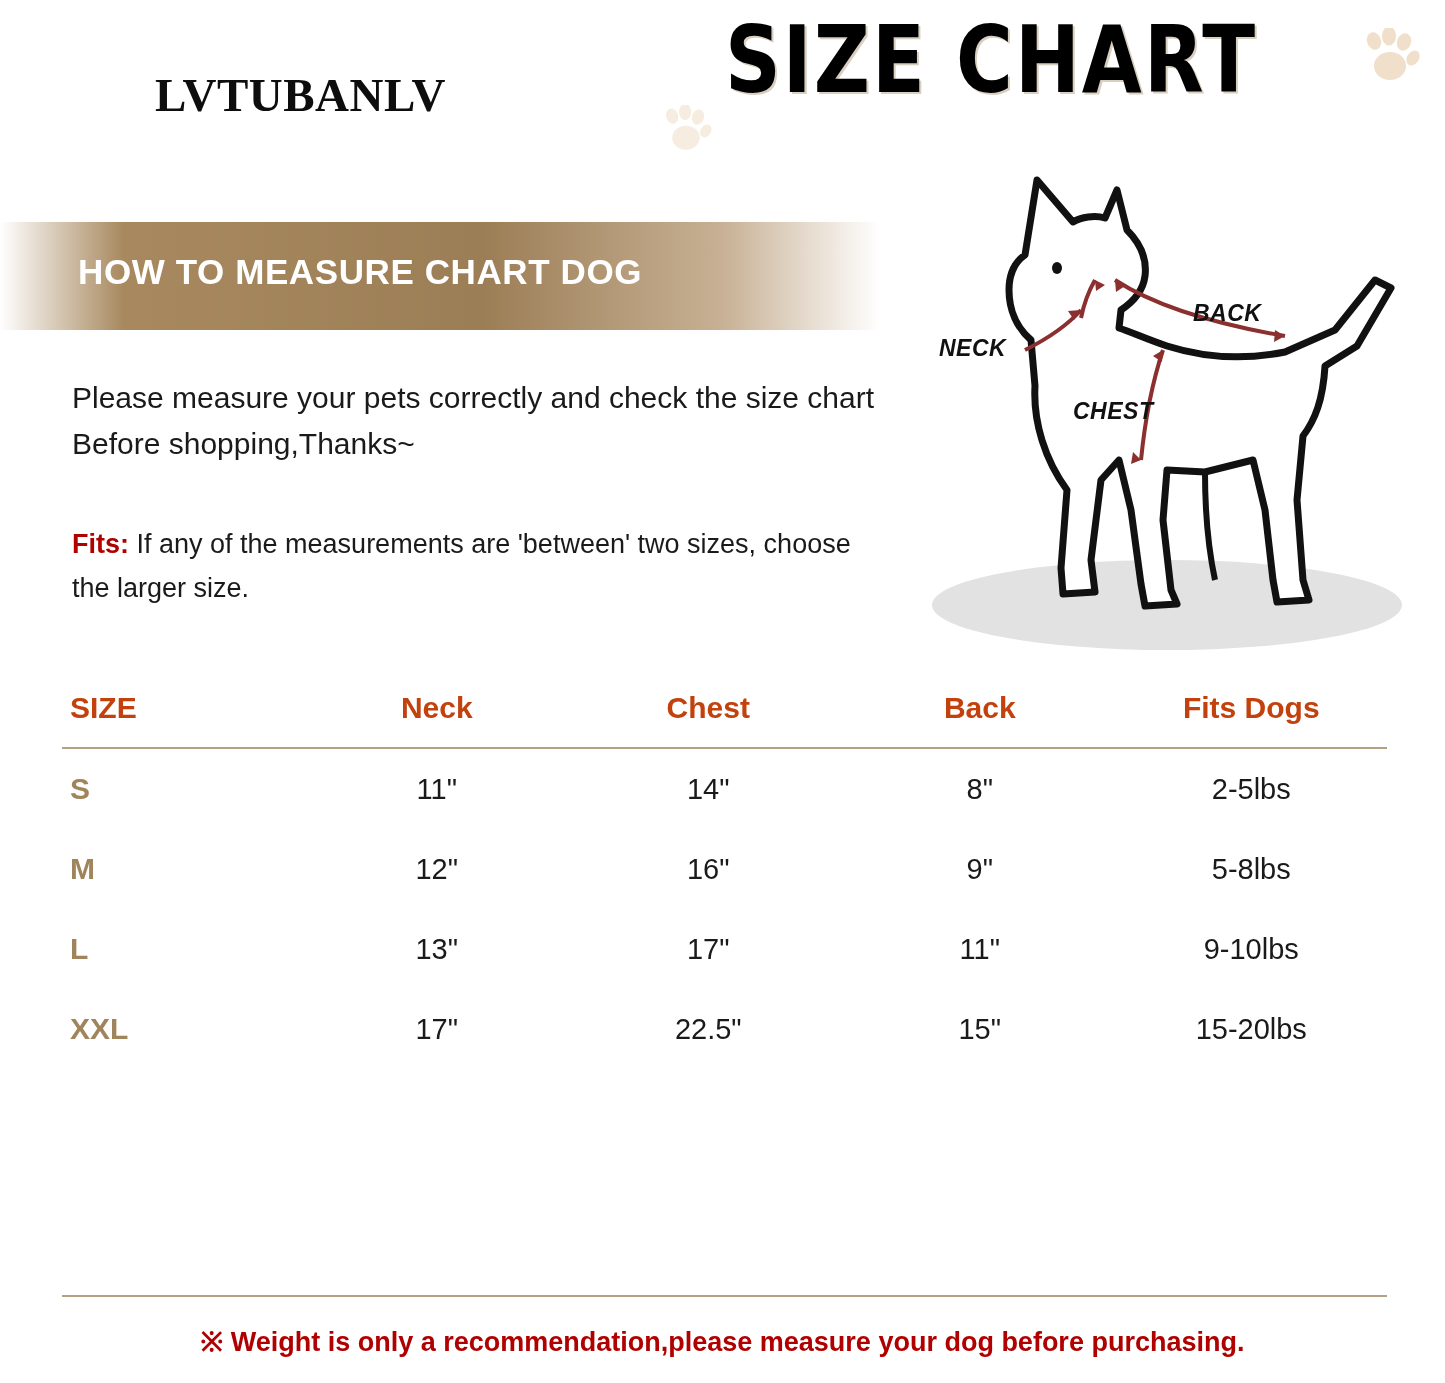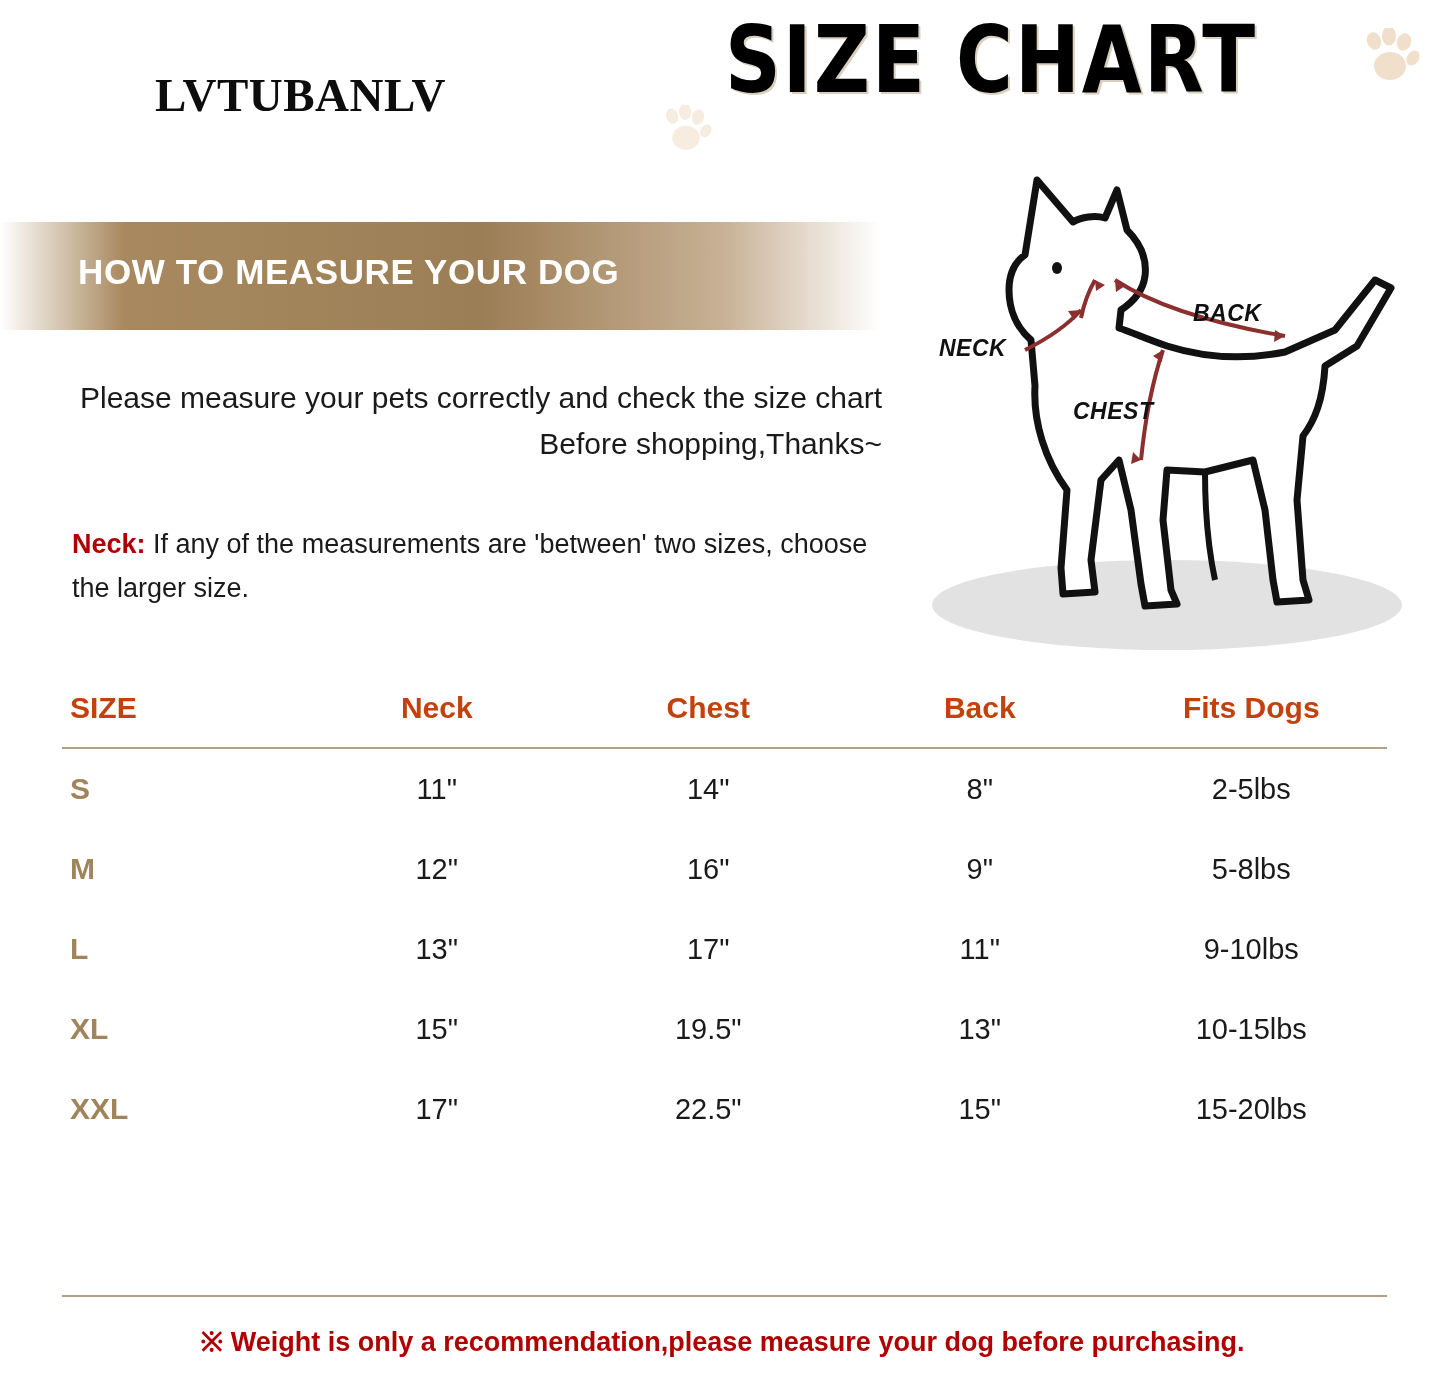--- a/index.html
+++ b/index.html
@@ -72,21 +72,20 @@
 
   
   .intro {
     position: absolute;
     left: 72px;
     top: 375px;
     width: 810px;
     font-size: 30px;
     line-height: 46px;
     color: #1a1a1a;
-    text-align: right;
   }
   .note {
     position: absolute;
     left: 72px;
     top: 522px;
     width: 810px;
     font-size: 27px;
     line-height: 44px;
     color: #1a1a1a;
   }
@@ -196,25 +195,25 @@
       <ellipse cx="14" cy="13" rx="7" ry="9" fill="#f6ece0" transform="rotate(-18 14 13)"></ellipse>
       <ellipse cx="29" cy="8" rx="7" ry="9.5" fill="#f6ece0"></ellipse>
       <ellipse cx="44" cy="14" rx="7" ry="9" fill="#f6ece0" transform="rotate(18 44 14)"></ellipse>
       <ellipse cx="53" cy="30" rx="6" ry="8" fill="#f6ece0" transform="rotate(34 53 30)"></ellipse>
       <ellipse cx="30" cy="38" rx="16" ry="14" fill="#f6ece0"></ellipse>
     </svg>
   </div>
 </div>
 
 <div class="banner"></div>
-<div class="banner-text">HOW TO MEASURE YOUR DOG</div>
+<div class="banner-text">HOW TO MEASURE CHART DOG</div>
 
 <div class="intro">Please measure your pets correctly and check the size chart Before shopping,Thanks~</div>
 <div class="note">
-  <span class="note-label">Neck:</span><span> If any of the measurements are 'between' two sizes, choose the larger size.</span>
+  <span class="note-label">Fits:</span><span> If any of the measurements are 'between' two sizes, choose the larger size.</span>
 </div>
 
 <div class="dog-area">
   <svg width="530" height="500" viewBox="0 0 530 500">
 
     <ellipse cx="262" cy="445" rx="235" ry="45" fill="#e2e2e2"></ellipse>
 
     <path d="M120 95 L132 20 L168 62 C176 57 190 55 200 58 L212 30 L222 70
              C236 84 242 100 240 116
              C238 132 228 142 216 150
@@ -279,27 +278,20 @@
         <td>5-8lbs</td>
       </tr>
       <tr>
         <td class="col-size">L</td>
         <td>13"</td>
         <td>17"</td>
         <td>11"</td>
         <td>9-10lbs</td>
       </tr>
       <tr>
-        <td class="col-size">XL</td>
-        <td>15"</td>
-        <td>19.5"</td>
-        <td>13"</td>
-        <td>10-15lbs</td>
-      </tr>
-      <tr>
         <td class="col-size">XXL</td>
         <td>17"</td>
         <td>22.5"</td>
         <td>15"</td>
         <td>15-20lbs</td>
       </tr>
     </tbody>
   </table>
 </div>
 

